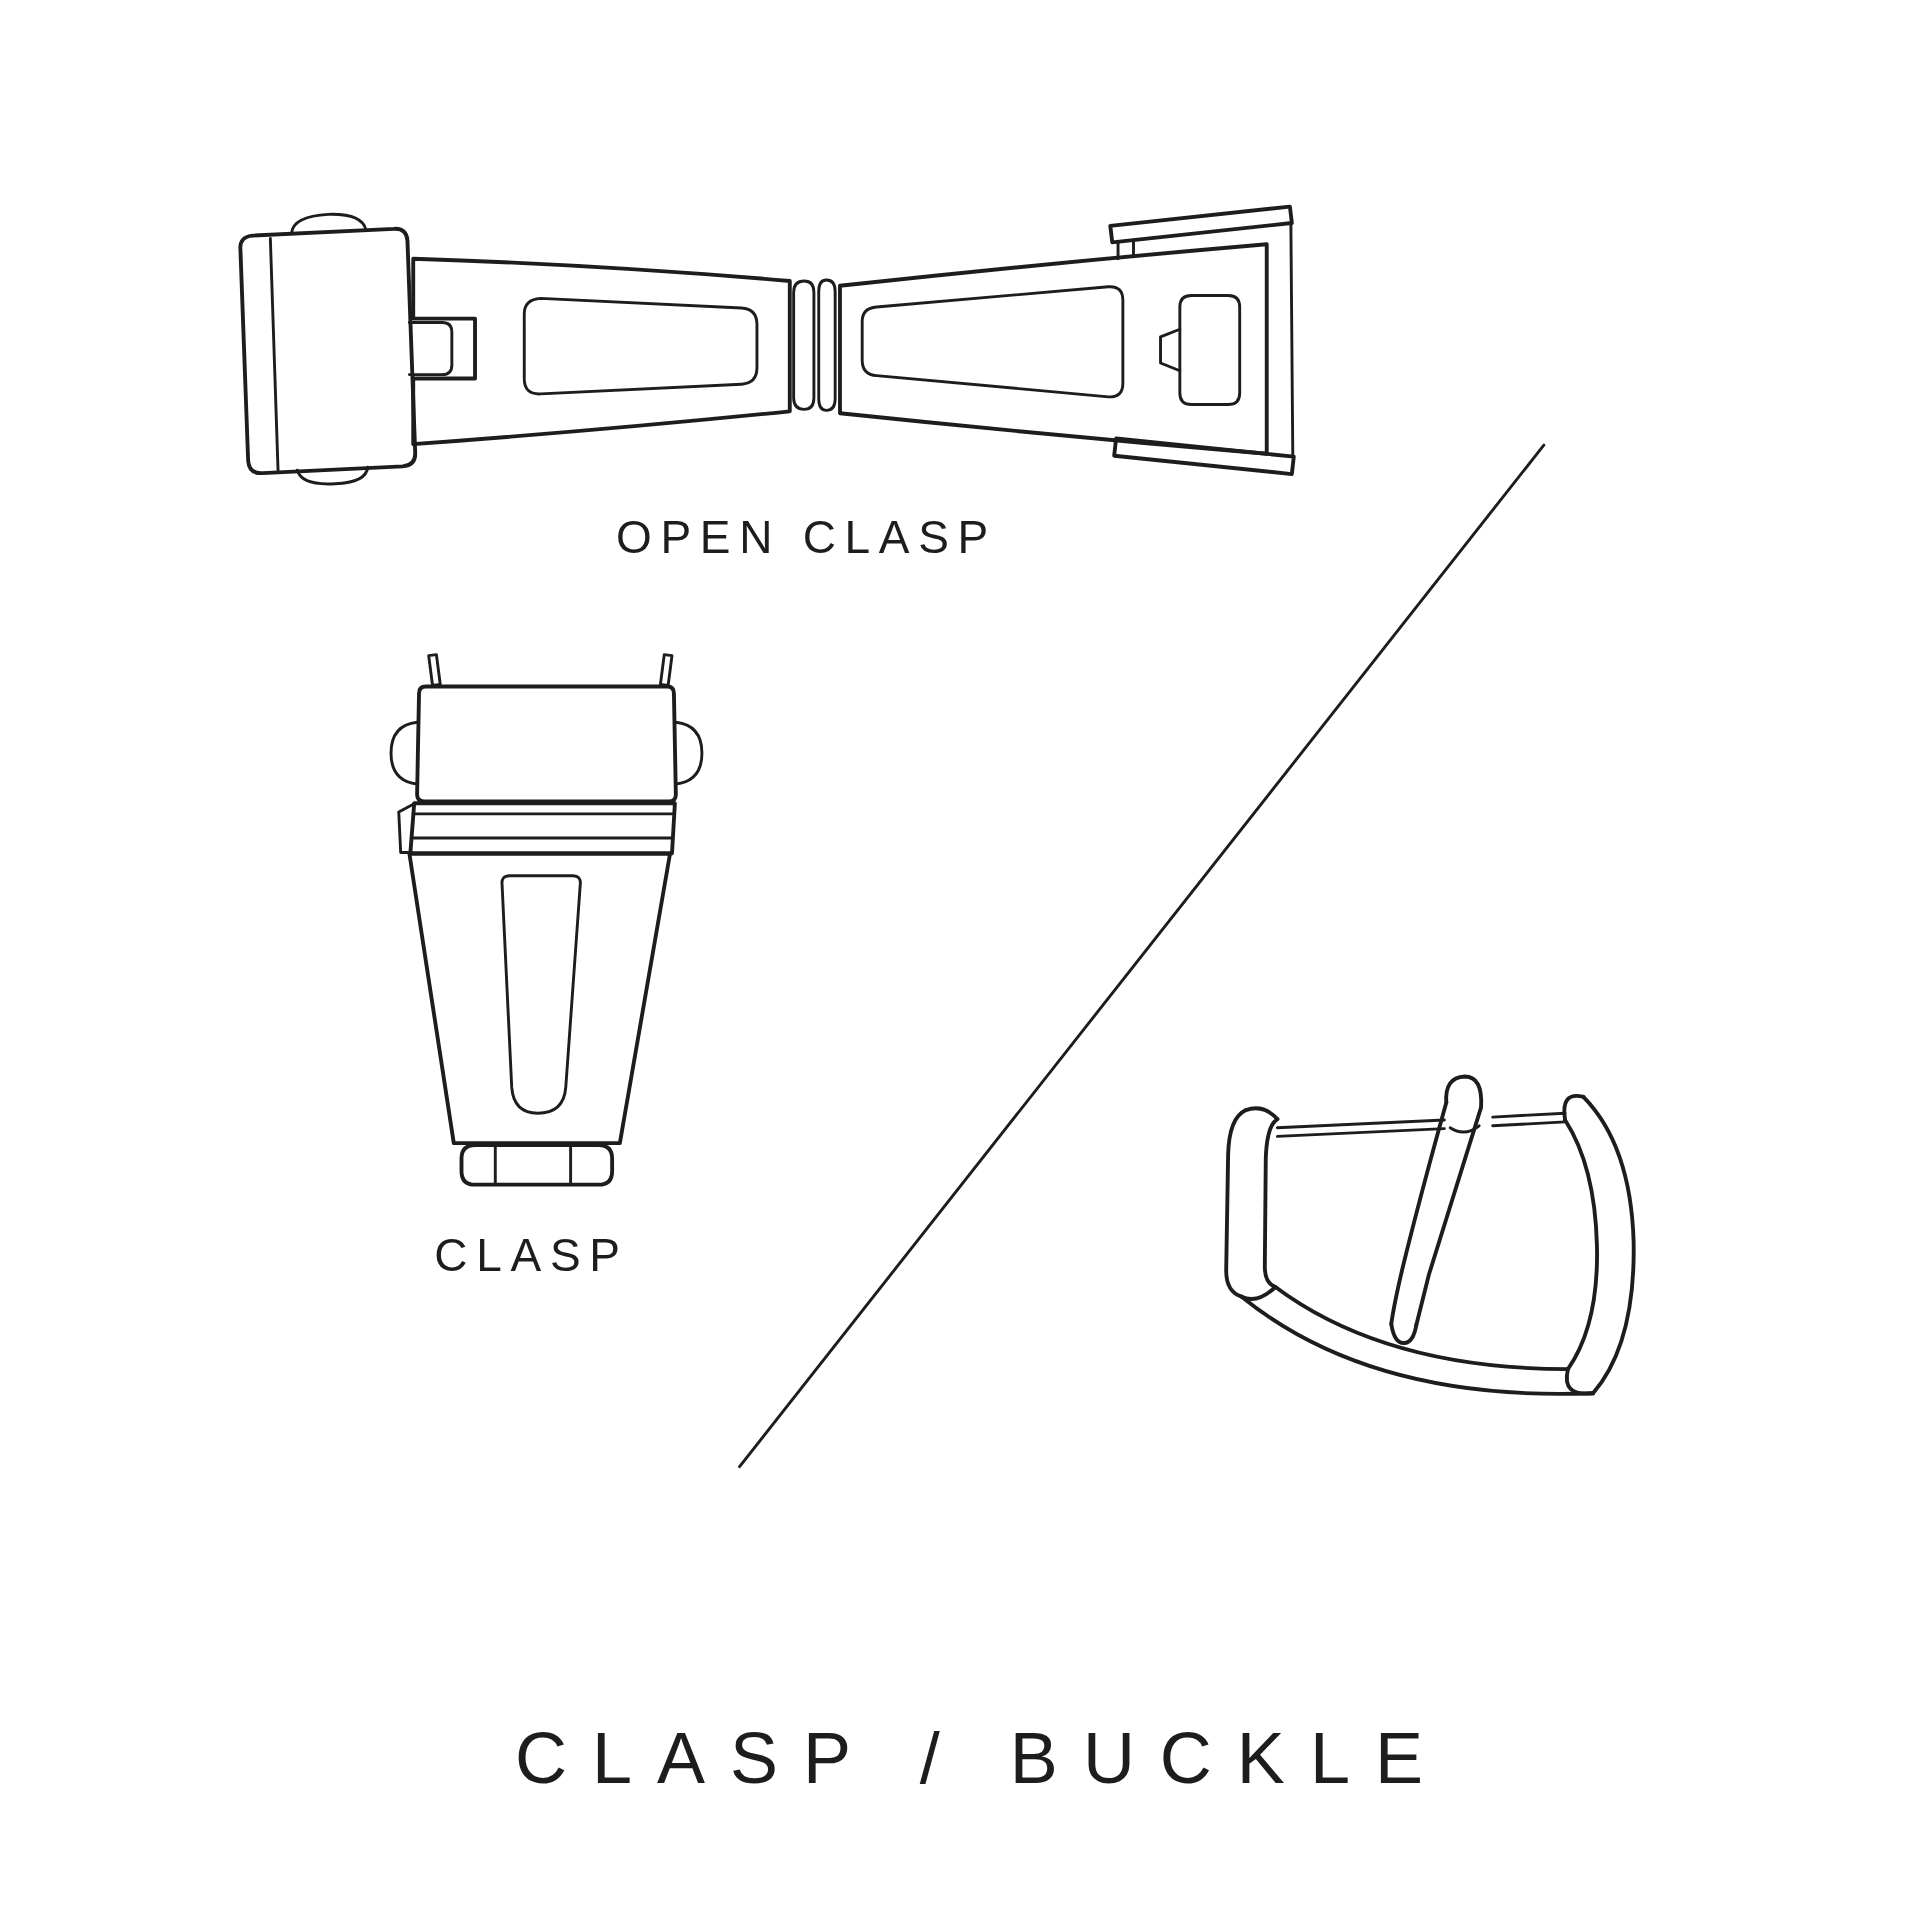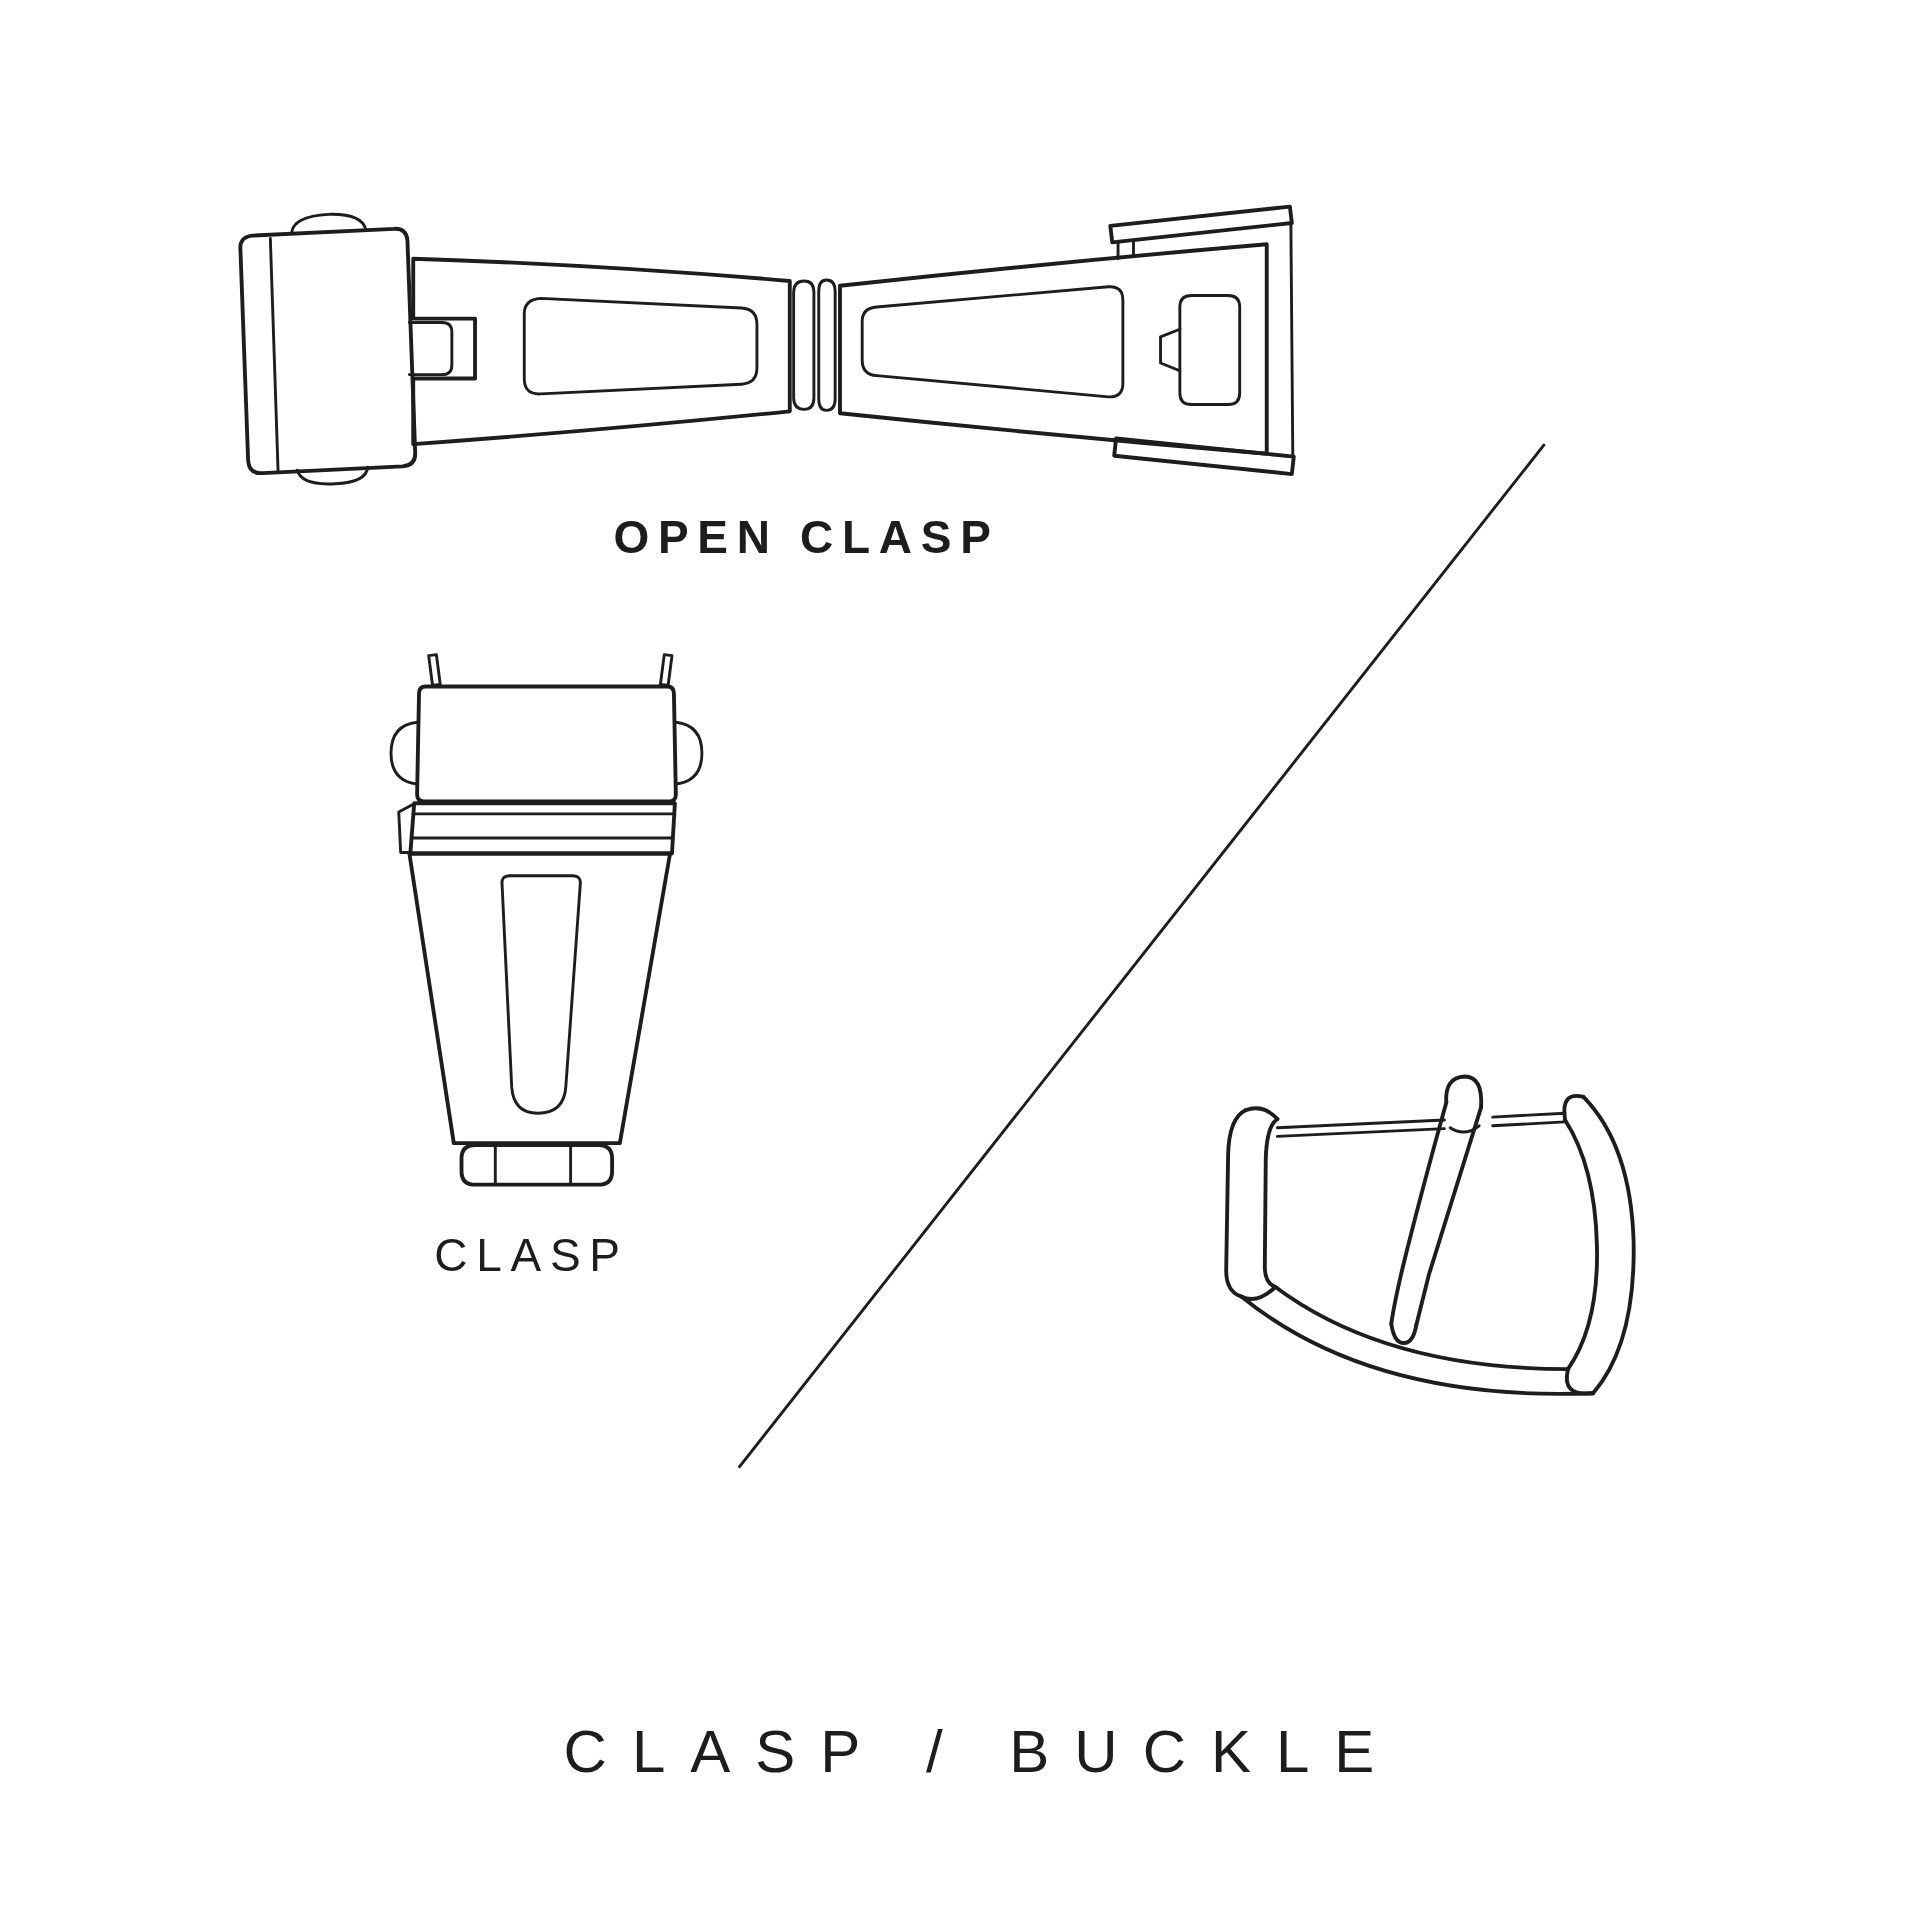--- a/index.html
+++ b/index.html
@@ -27,21 +27,21 @@
     text-align: center;
     font-weight: 400;
     color: var(--line-color);
     white-space: nowrap;
   }
   .caption {
     font-size: 46px;
     letter-spacing: 8.7px;
   }
   .main-title {
-    font-size: 60px;
+    font-size: 72px;
     letter-spacing: 25px;
     padding-left: 32px;
   }
 </style>
 </head>
 <body>
 
 <div class="canvas">
 
   <svg class="art" viewBox="0 0 2000 2000">
@@ -122,20 +122,20 @@
       <path class="thin" d="M 1546 1166 L 1621 1162"></path>
 
       <path d="M 1498 1142 Q 1472 1235 1453 1312 Q 1444 1350 1441 1371"></path>
       <path d="M 1534 1147 Q 1504 1242 1480 1320 Q 1472 1352 1467 1372"></path>
       <path d="M 1441 1371 Q 1444 1392 1455 1391 Q 1464 1390 1467 1372"></path>
       <path d="M 1498 1142 Q 1496 1116 1517 1115 Q 1536 1115 1534 1147"></path>
       <path class="thin" d="M 1502 1168 Q 1517 1178 1532 1166"></path>
     </g>
   </svg>
 
-  <div class="label caption" style="left: 507px; top: 510px; width: 599px; font-weight: bold;">OPEN CLASP</div>
+  <div class="label caption" style="left: 507px; top: 510px; width: 599px;">OPEN CLASP</div>
 
   <div class="label caption" style="left: 319px; top: 1228px; width: 425px;">CLASP</div>
 
   <div class="label main-title" style="left: 0px; top: 1717px; width: 1931px;">CLASP / BUCKLE</div>
 
 </div>
 
 
 </body></html>

